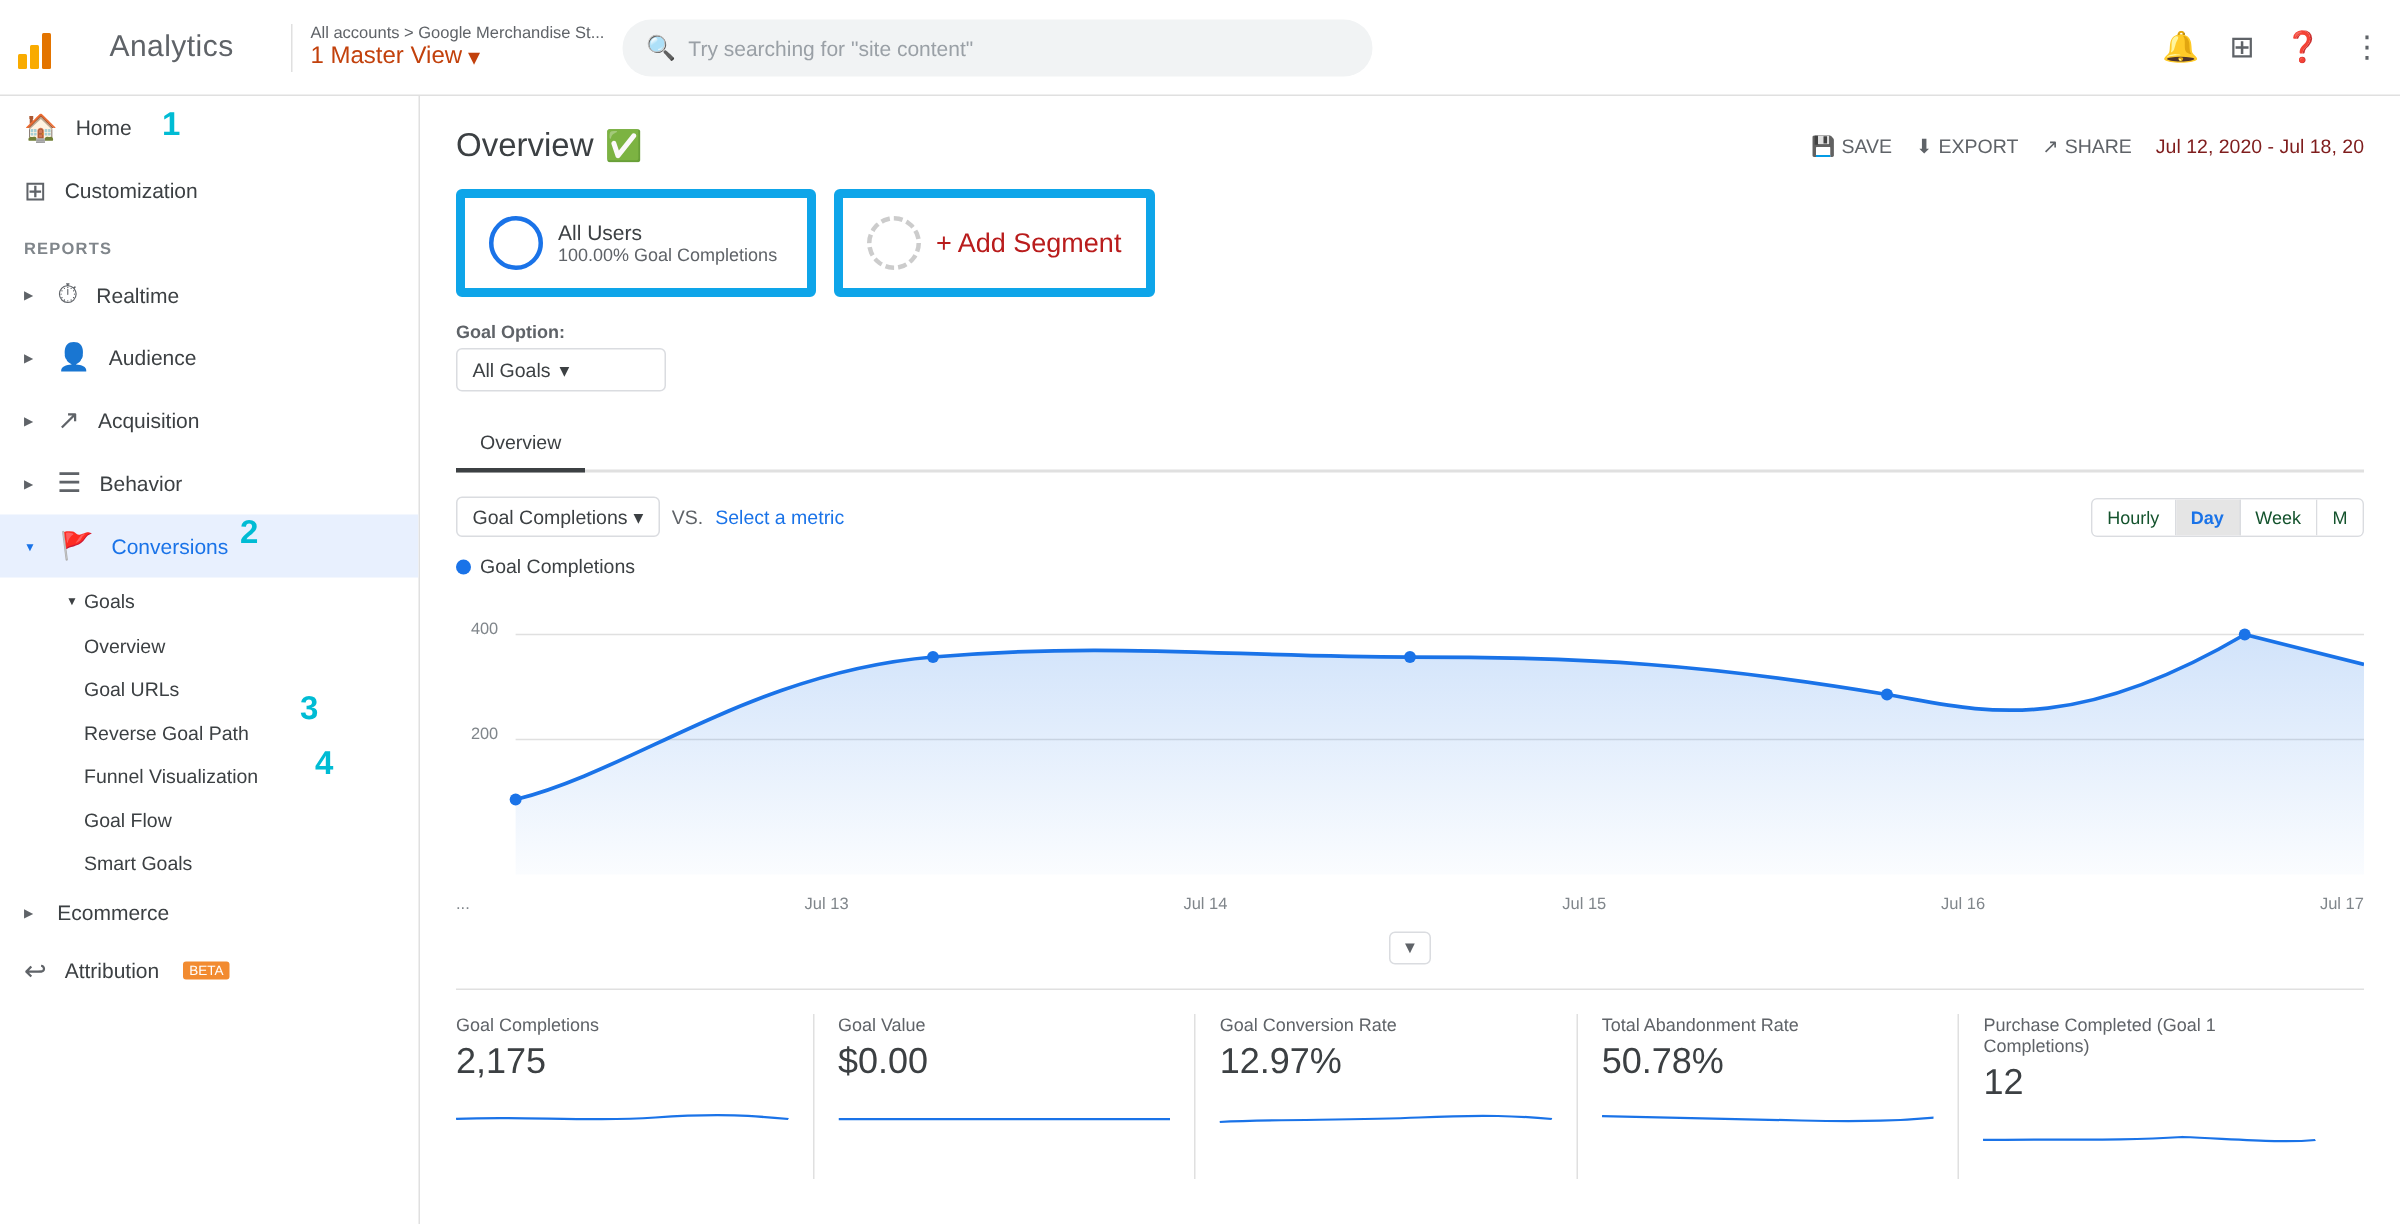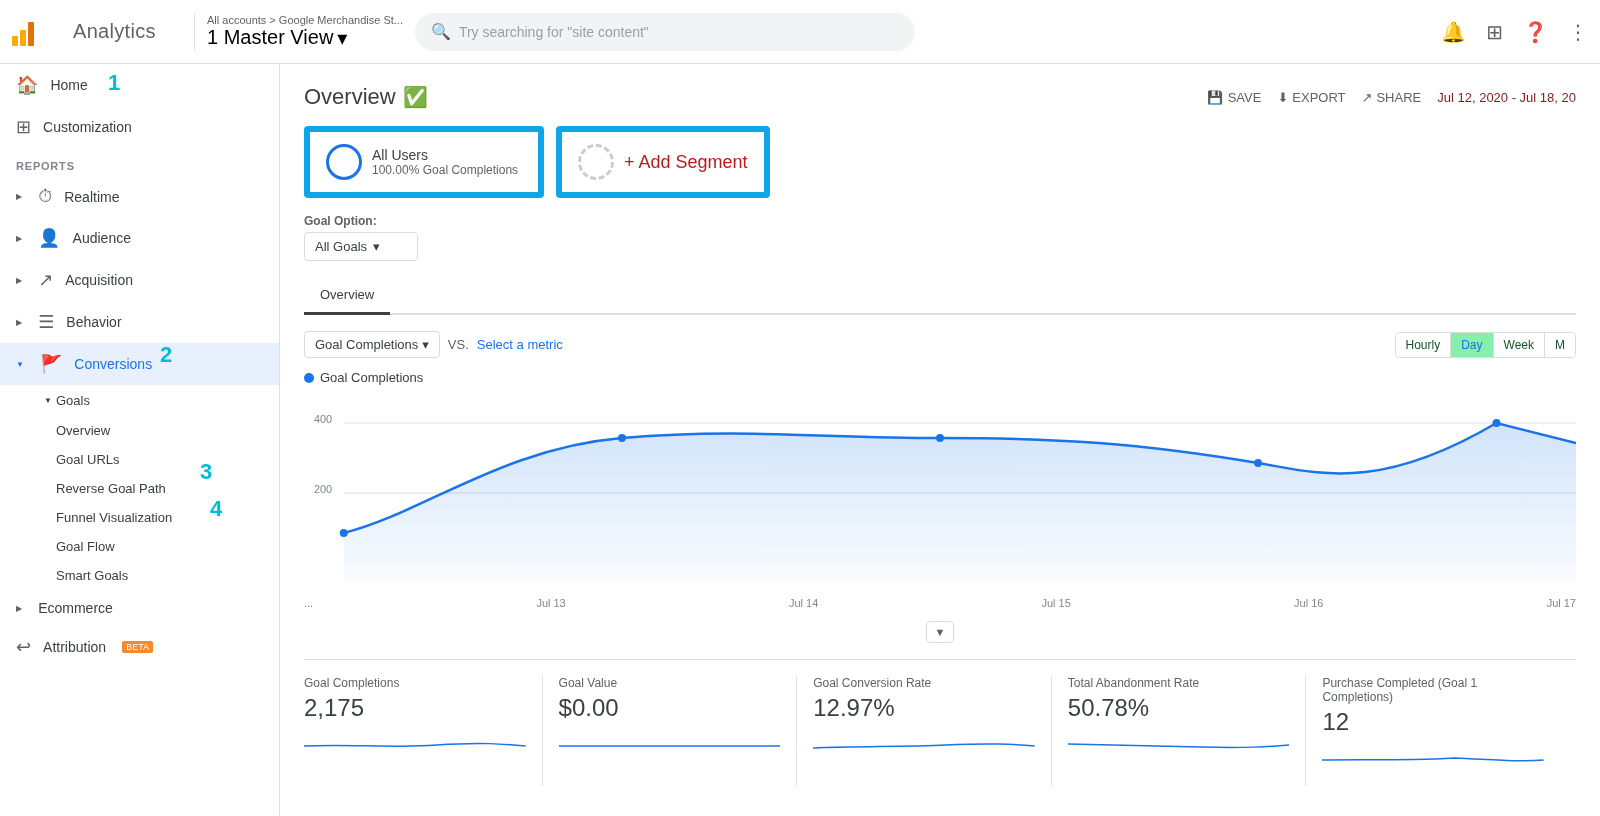--- a/index.html
+++ b/index.html
@@ -19,21 +19,21 @@
     .logo-bar { border-radius: 1px; }
     .analytics-title {
       font-size: 20px; font-weight: 400; color: #5f6368; letter-spacing: 0.3px; margin-left: 31px;
     }
     .breadcrumb-area {
       display: flex; flex-direction: column; margin-left: 12px; margin-right: 12px;
       border-left: 1px solid #e0e0e0; padding-left: 12px; min-width: 160px;
     }
     .breadcrumb-top { font-size: 11px; color: #5f6368; }
     .view-selector {
-      display: flex; align-items: center; gap: 4px; font-size: 20px; font-weight: 500; color: #000000; cursor: pointer;
+      display: flex; align-items: center; gap: 4px; font-size: 16px; font-weight: 500; color: #c2410c; cursor: pointer;
     }
     .search-bar {
       flex: 1; max-width: 500px; height: 38px; border: none; background: #f1f3f4;
       border-radius: 24px; display: flex; align-items: center; padding: 0 16px; gap: 8px;
       color: #9aa0a6; font-size: 14px;
     }
     .topbar-icons {
       margin-left: auto; display: flex; align-items: center; gap: 20px; color: #5f6368;
     }
     .topbar-icon { font-size: 20px; cursor: pointer; }
@@ -102,21 +102,21 @@
     .segment-circle.inactive { border-color: #ccc; border-style: dashed; }
     .segment-info .segment-name { font-size: 14px; font-weight: 500; }
     .segment-info .segment-sub { font-size: 12px; color: #5f6368; }
     .add-segment { color: #b91c1c; font-size: 18px; }
 
     .goal-option-row { margin-bottom: 16px; }
     .goal-option-label { font-size: 12px; color: #5f6368; margin-bottom: 4px; font-weight: bold; }
     .goal-dropdown {
       border: 1px solid #dadce0; border-radius: 4px; padding: 6px 10px;
       font-size: 13px; display: flex; align-items: center; gap: 6px; cursor: pointer;
-      width: 114px;
+      width: 140px;
     }
 
     .tabs-row { border-bottom: 2px solid #e0e0e0; margin-bottom: 16px; }
     .tab-item {
       display: inline-block; padding: 10px 16px; font-size: 13px; cursor: pointer;
       border-bottom: 3px solid transparent; margin-bottom: -2px;
     }
     .tab-item.active { border-bottom-color: #3c4043; font-weight: 500; }
 
     
@@ -132,21 +132,21 @@
     }
     .vs-label { font-size: 13px; color: #5f6368; }
     .select-metric { color: #1a73e8; font-size: 13px; cursor: pointer; }
     .time-buttons {
       display: flex; gap: 0; border: 1px solid #dadce0; border-radius: 4px; overflow: hidden;
     }
     .time-btn {
       padding: 5px 10px; font-size: 12px; cursor: pointer; background: #fff; border: none;
       border-right: 1px solid #dadce0; color: #14532d;
     }
-    .time-btn.active { background: #86efac; color: #1a73e8; font-weight: 400; }
+    .time-btn.active { background: #e5e5e5; color: #1a73e8; font-weight: 700; }
     .time-btn:last-child { border-right: none; }
 
     .goal-completions-label {
       display: flex; align-items: center; gap: 6px; font-size: 13px; margin-bottom: 8px;
       color: #3c4043;
     }
     .dot { width: 10px; height: 10px; border-radius: 50%; background: #1a73e8; display: inline-block; }
 
     
     .chart-area { width: 100%; height: 200px; position: relative; }

